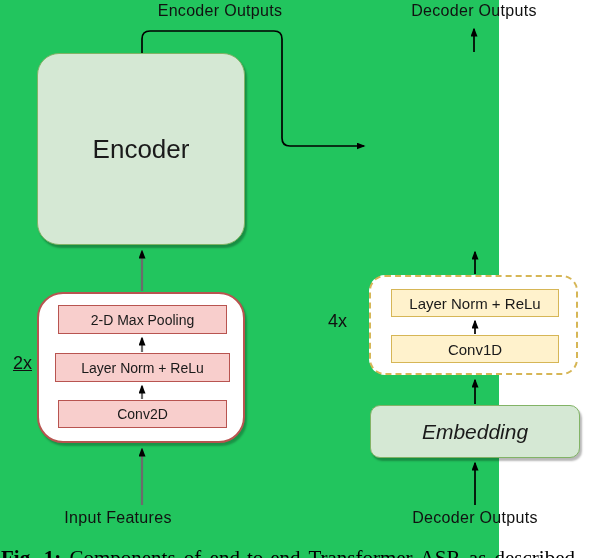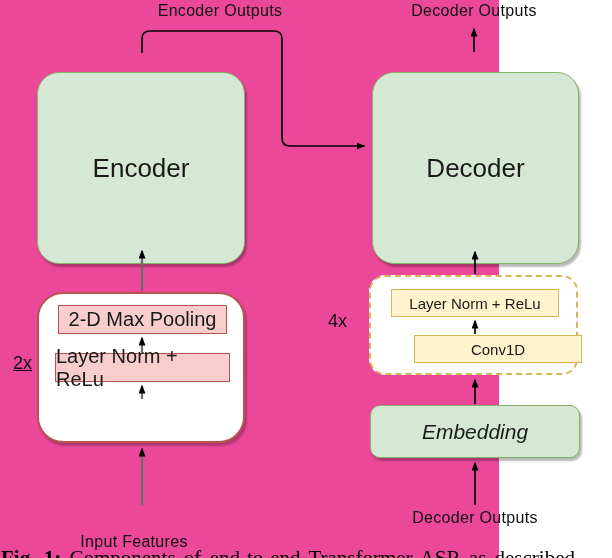--- a/index.html
+++ b/index.html
@@ -8,36 +8,35 @@
     width: 612px;
     height: 558px;
     overflow: hidden;
     background: #ffffff;
     font-family: "Liberation Sans", sans-serif;
   }
   #stage {
     position: relative;
     width: 499px;
     height: 558px;
-    background: #ec4899;
+    background: #22c55e;
   }
   .abs { position: absolute; }
 
   .big-block {
     background: #d5e8d4;
     border: 1px solid #82b366;
     border-radius: 22px;
     box-shadow: 2px 3px 2px rgba(0,0,0,0.28);
     display: flex;
     align-items: center;
     justify-content: center;
     font-size: 26px;
     color: #1a1a1a;
     box-sizing: border-box;
-    margin-top: 19px;
   }
   .embedding-block {
     background: #d5e8d4;
     border: 1px solid #82b366;
     border-radius: 10px;
     box-shadow: 2px 3px 2px rgba(0,0,0,0.28);
     display: flex;
     align-items: center;
     justify-content: center;
     font-size: 21px;
@@ -56,21 +55,21 @@
     border: 2.5px dashed #d6b656;
     border-radius: 16px;
     box-sizing: border-box;
   }
   .pink-box {
     background: #f8cecc;
     border: 1px solid #b85450;
     display: flex;
     align-items: center;
     justify-content: center;
-    font-size: 20px;
+    font-size: 14px;
     color: #1a1a1a;
     box-sizing: border-box;
   }
   .yellow-box {
     background: #fff2cc;
     border: 1px solid #d6b656;
     display: flex;
     align-items: center;
     justify-content: center;
     font-size: 15px;
@@ -114,49 +113,49 @@
 
 <div id="stage">
 
   <div class="abs flow-label" style="left:130px; top:2px; width:180px;">Encoder Outputs</div>
   <div class="abs flow-label" style="left:384px; top:2px; width:180px;">Decoder Outputs</div>
 
   <div class="abs big-block" style="left:37px; top:53px; width:208px; height:192px;">
     <span>Encoder</span>
   </div>
 
-  <div class="abs big-block" style="left:372px; top:53px; width:207px; height:192px;">
-    <span>Decoder</span>
-  </div>
 
   <div class="abs red-container" style="left:37px; top:292px; width:208px; height:151px;"></div>
   <div class="abs repeat-label" style="left:0px; top:353px; width:32px; text-align:right;text-decoration:underline;">2x</div>
 
   <div class="abs pink-box" style="left:58px; top:305px; width:169px; height:29px;">
     <span>2-D Max Pooling</span>
   </div>
   <div class="abs pink-box" style="left:55px; top:353px; width:175px; height:29px;">
     <span>Layer Norm + ReLu</span>
   </div>
+  <div class="abs pink-box" style="left:58px; top:400px; width:169px; height:28px;">
+    <span>Conv2D</span>
+  </div>
 
   <div class="abs dashed-container" style="left:369px; top:275px; width:209px; height:100px;"></div>
   <div class="abs repeat-label" style="left:328px; top:311px; width:30px; text-align:left;">4x</div>
 
   <div class="abs yellow-box" style="left:391px; top:289px; width:168px; height:28px;">
     <span>Layer Norm + ReLu</span>
   </div>
-  <div class="abs yellow-box" style="left:414px; top:335px; width:168px; height:28px;">
+  <div class="abs yellow-box" style="left:391px; top:335px; width:168px; height:28px;">
     <span>Conv1D</span>
   </div>
 
   <div class="abs embedding-block" style="left:370px; top:405px; width:210px; height:53px;font-style:italic;">
     <span>Embedding</span>
   </div>
 
-  <div class="abs flow-label" style="left:44px; top:509px; width:180px;margin-top:24px;">Input Features</div>
+  <div class="abs flow-label" style="left:28px; top:509px; width:180px;">Input Features</div>
   <div class="abs flow-label" style="left:385px; top:509px; width:180px;">Decoder Outputs</div>
 
   <svg id="arrow-layer" xmlns="http://www.w3.org/2000/svg">
     <defs>
       <marker id="ah" markerWidth="9" markerHeight="7" refX="7.5" refY="3.5" orient="auto" markerUnits="userSpaceOnUse">
         <path d="M0,0 L9,3.5 L0,7 Z" fill="#000000"></path>
       </marker>
     </defs>
 
     <line x1="142" y1="505" x2="142" y2="449" stroke="#6b6b6b" stroke-width="2.2" marker-end="url(#ah)"></line>

